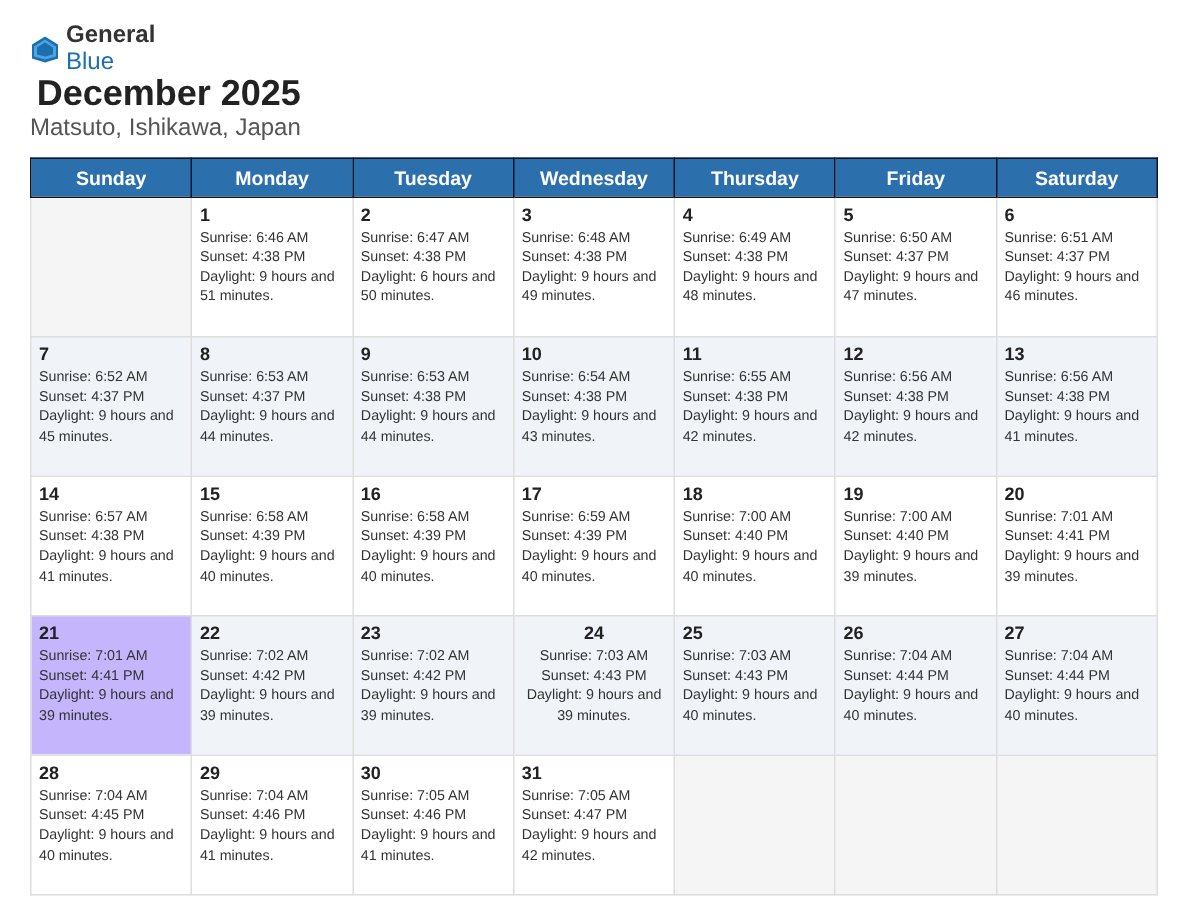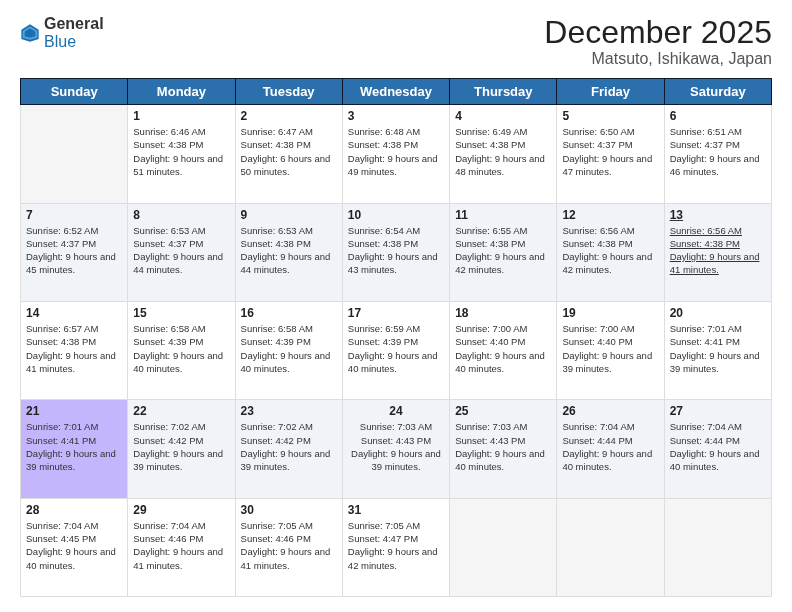--- a/index.html
+++ b/index.html
@@ -15,20 +15,21 @@
       height: 612px;
       padding: 15px 20px;
       display: flex;
       flex-direction: column;
     }
     .header {
       display: flex;
       justify-content: space-between;
       align-items: flex-start;
       margin-bottom: 10px;
+      flex-direction: column;
     }
     .logo {
       display: flex;
       align-items: center;
     }
     .logo-text {
       display: flex;
       flex-direction: column;
       line-height: 1.1;
     }
@@ -44,22 +45,22 @@
     }
     .logo-icon {
       width: 20px;
       height: 20px;
       margin-right: 4px;
     }
     .title-block {
       text-align: right;
     }
     .month-title {
-      font-size: 32px;
-      font-weight: normal;
+      font-size: 24px;
+      font-weight: bold;
       color: #222;
       line-height: 1.1;
     }
     .location {
       font-size: 16px;
       color: #555;
     }
     .calendar {
       flex: 1;
       border: 1px solid #ccc;
@@ -231,21 +232,21 @@
         </div>
       </td>
           <td style="background-color: rgb(240, 244, 248);">
         <span class="day-number">12</span>
         <div class="cell-content">
           <div>Sunrise: 6:56 AM</div>
           <div>Sunset: 4:38 PM</div>
           <div>Daylight: 9 hours and 42 minutes.</div>
         </div>
       </td>
-          <td style="background-color: rgb(240, 244, 248); text-decoration: underline;">
+          <td style="background-color: rgb(240, 244, 248);">
         <span class="day-number">13</span>
         <div class="cell-content">
           <div>Sunrise: 6:56 AM</div>
           <div>Sunset: 4:38 PM</div>
           <div>Daylight: 9 hours and 41 minutes.</div>
         </div>
       </td>
         </tr>
         <tr>
           <td>

